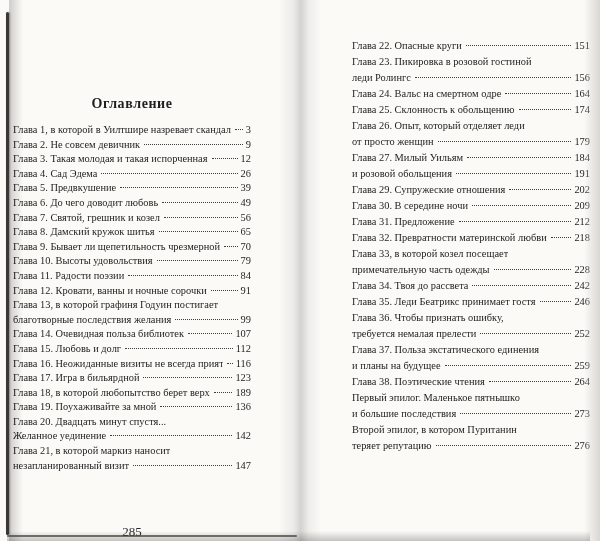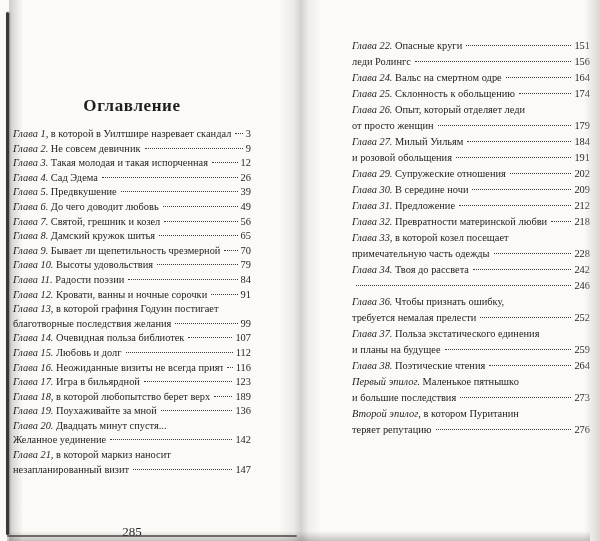--- a/index.html
+++ b/index.html
@@ -43,31 +43,31 @@
     position:absolute;left:7px;bottom:4px;width:290px;height:2px;
     background:#4a453f;opacity:.75;border-radius:1px;
   }
 
   
   .col{position:absolute;width:238px;font-size:10.4px;}
   .col-left{left:13px;top:96px;--lh:14.6px;}
   .col-right{left:352px;top:38px;--lh:16px;}
 
   .toc-heading{
-    font-size:17px;font-weight:bold;text-align:center;
+    font-size:14px;font-weight:bold;text-align:center;
     letter-spacing:.6px;margin:0 0 11px 0;
   }
 
   .toc-entry{margin:0;}
   .toc-line{
     display:flex;align-items:baseline;
     line-height:var(--lh);height:var(--lh);
     white-space:nowrap;overflow:hidden;
   }
-  .prefix{font-style:italic;}
+  .prefix{}
   .t{flex:0 1 auto;overflow:hidden;}
   .leader{
     flex:1 1 auto;min-width:6px;
     border-bottom:1.4px dotted #3c3c3c;
     margin:0 3px 0 4px;
     transform:translateY(-3px);
   }
   .pg{flex:0 0 auto;}
 
   .folio{
@@ -246,20 +246,23 @@
     <div id="toc-right" class="toc">
         <div class="toc-entry">
           <div class="toc-line">
             <span class="t"><span class="prefix">Глава 22.&nbsp;</span>Опасные круги</span>
             <span class="leader"></span>
             <span class="pg">151</span>
           </div>
         </div>
         <div class="toc-entry">
           <div class="toc-line">
+            <span class="t"><span class="prefix">Глава 23.&nbsp;</span>Пикировка в розовой гостиной</span>
+          </div>
+          <div class="toc-line">
             <span class="t">леди Ролингс</span>
             <span class="leader"></span>
             <span class="pg">156</span>
           </div>
         </div>
         <div class="toc-entry">
           <div class="toc-line">
             <span class="t"><span class="prefix">Глава 24.&nbsp;</span>Вальс на смертном одре</span>
             <span class="leader"></span>
             <span class="pg">164</span>
@@ -336,20 +339,21 @@
         </div>
         <div class="toc-entry">
           <div class="toc-line">
             <span class="t"><span class="prefix">Глава 34.&nbsp;</span>Твоя до рассвета</span>
             <span class="leader"></span>
             <span class="pg">242</span>
           </div>
         </div>
         <div class="toc-entry">
           <div class="toc-line">
+            <span class="t"><span class="prefix">Глава 35.&nbsp;</span>Леди Беатрикс принимает гостя</span>
             <span class="leader"></span>
             <span class="pg">246</span>
           </div>
         </div>
         <div class="toc-entry">
           <div class="toc-line">
             <span class="t"><span class="prefix">Глава 36.&nbsp;</span>Чтобы признать ошибку,</span>
           </div>
           <div class="toc-line">
             <span class="t">требуется немалая прелести</span>

